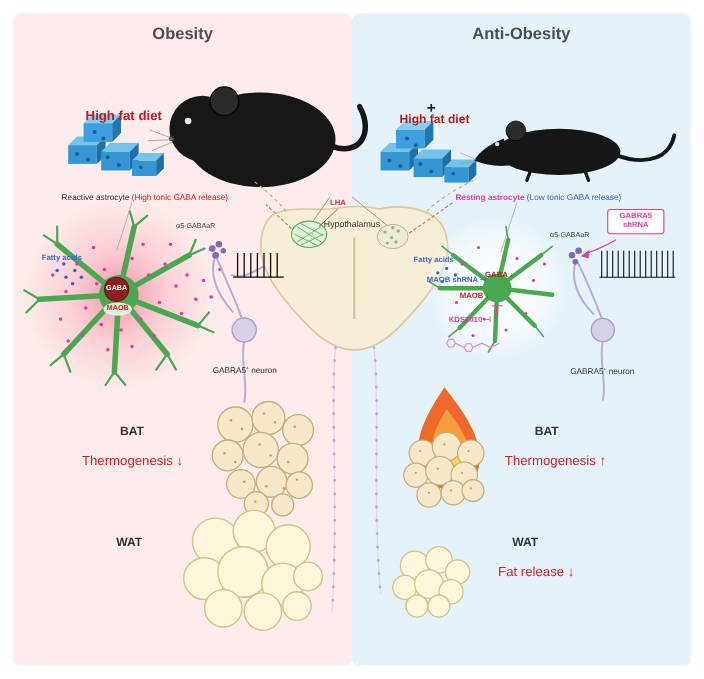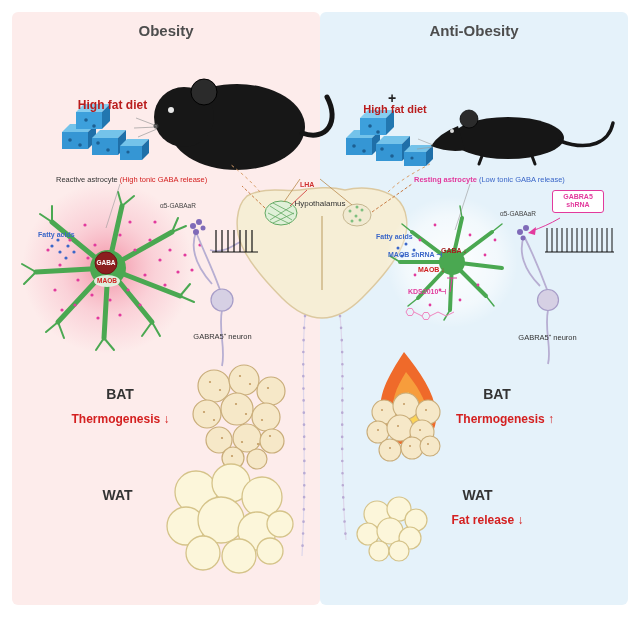--- a/index.html
+++ b/index.html
@@ -18,22 +18,22 @@
   .cyan{color:#b91c1c;}
   .magenta{color:#e23a9d;}
   .blue{color:#3a66c8;}
   .red{color:#d42020;}
   .darkred{color:#a32020;}
   .gray{color:#333333;}
   .small7{font-size:7px;}
   .small65{font-size:6.5px;}
   .small75{font-size:7.5px;}
   .small8{font-size:8px;}
-  .small9{font-size:14px;}
-  .big-red{font-size:12px;font-weight:bold;color:#d42020;}
+  .small9{font-size:11px;}
+  .big-red{font-size:12px;font-weight:normal;color:#d42020;}
   #treatment-box{
     border:1.5px solid #e23a9d;border-radius:4px;background:#ffffff;
     padding:4px 2px;font-size:8px;font-weight:bold;line-height:1.3;text-align:center;
   }
   #treatment-box .or{font-size:7px;color:#333;font-weight:normal;line-height:1.1;}
   #gabra5-box{
     border:1px solid #e23a9d;border-radius:3px;background:#ffffff;
     padding:2px 1px;font-size:7px;font-weight:bold;color:#e23a9d;text-align:center;line-height:1.2;
   }
   .paren{margin-left:2px;}

